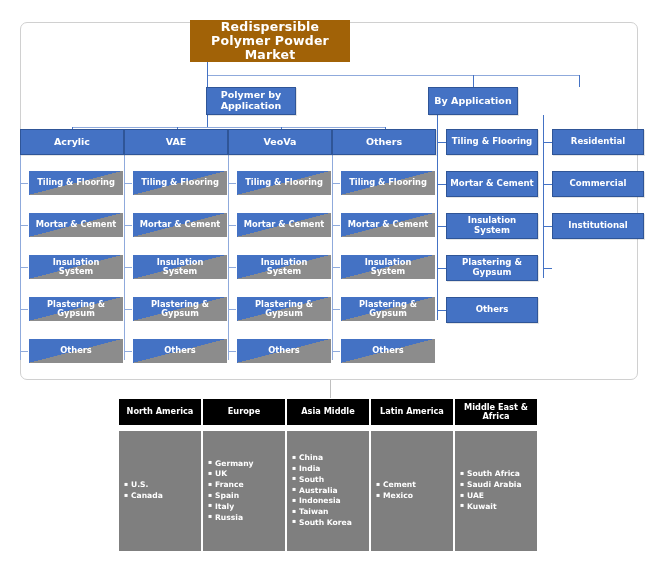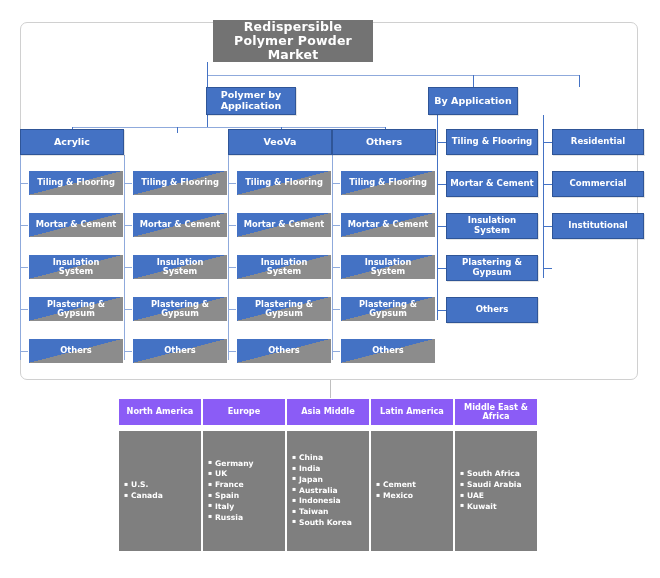--- a/index.html
+++ b/index.html
@@ -19,24 +19,23 @@
     box-sizing:border-box;
     display:flex;align-items:center;justify-content:center;
     text-align:center;
     color:#ffffff;
     font-weight:bold;
     line-height:1.12;
     z-index:5;
   }
 
   .root{
-    background:#737373;
+    background:#a16207;
     font-size:12.5px;
     letter-spacing:.2px;
-    margin-left:23px;
   }
 
   .lvl2{
     background:#4472C4;
     border:1px solid #2F5597;
     font-size:9.5px;
     box-shadow:1px 1px 0 rgba(0,0,0,.10);
   }
 
   .lvl3{
@@ -74,21 +73,21 @@
     border:1px solid #D0D0D0;
     border-radius:7px;
     z-index:0;
     background:transparent;
   }
   .stub{position:absolute;background:#BFBFBF;width:1px;z-index:0;}
 
   
   .region-head{
     position:absolute;box-sizing:border-box;
-    background:#8b5cf6;
+    background:#000000;
     border:1px solid #ffffff;
     color:#ffffff;font-weight:bold;font-size:8.2px;
     display:flex;align-items:center;justify-content:center;text-align:center;
     line-height:1.15;
     z-index:5;
   }
   .region-body{
     position:absolute;box-sizing:border-box;
     background:#7F7F7F;
     border:1px solid #ffffff;
@@ -141,20 +140,23 @@
   <div class="ln v" style="left:207px;top:115px;height:12px;"></div>
   <div class="ln h pale" style="left:72px;top:127px;width:313px;"></div>
   <div class="ln v" style="left:72px;top:127px;height:6px;"></div>
   <div class="ln v" style="left:177px;top:127px;height:6px;"></div>
   <div class="ln v" style="left:281px;top:127px;height:6px;"></div>
   <div class="ln v" style="left:385px;top:127px;height:6px;"></div>
 
   <div class="node lvl3" style="left:20px;top:129px;width:104px;height:26px;">
     <span>Acrylic</span>
   </div>
+  <div class="node lvl3" style="left:124px;top:129px;width:104px;height:26px;">
+    <span>VAE</span>
+  </div>
   <div class="node lvl3" style="left:228px;top:129px;width:104px;height:26px;">
     <span>VeoVa</span>
   </div>
   <div class="node lvl3" style="left:332px;top:129px;width:104px;height:26px;">
     <span>Others</span>
   </div>
 
   <div class="ln v pale" style="left:20px;top:155px;height:205px;"></div>
   <div class="ln h pale" style="left:20px;top:183px;width:10px;"></div>
   <div class="ln h pale" style="left:20px;top:225px;width:10px;"></div>
@@ -320,21 +322,21 @@
     </ul>
   </div>
 
   <div class="region-head" style="left:286px;top:398px;width:84px;height:28px;">
     <span style="white-space:pre-line;">Asia Middle</span>
     </div>
   <div class="region-body" style="left:286px;top:430px;width:84px;height:122px;">
     <ul>
       <li>China</li>
       <li>India</li>
-      <li>Japan</li>
+      <li>South</li>
       <li>Australia</li>
       <li>Indonesia</li>
       <li>Taiwan</li>
       <li>South Korea</li>
     </ul>
   </div>
 
   <div class="region-head" style="left:370px;top:398px;width:84px;height:28px;">
     <span style="white-space:pre-line;">Latin America</span>
     </div>

